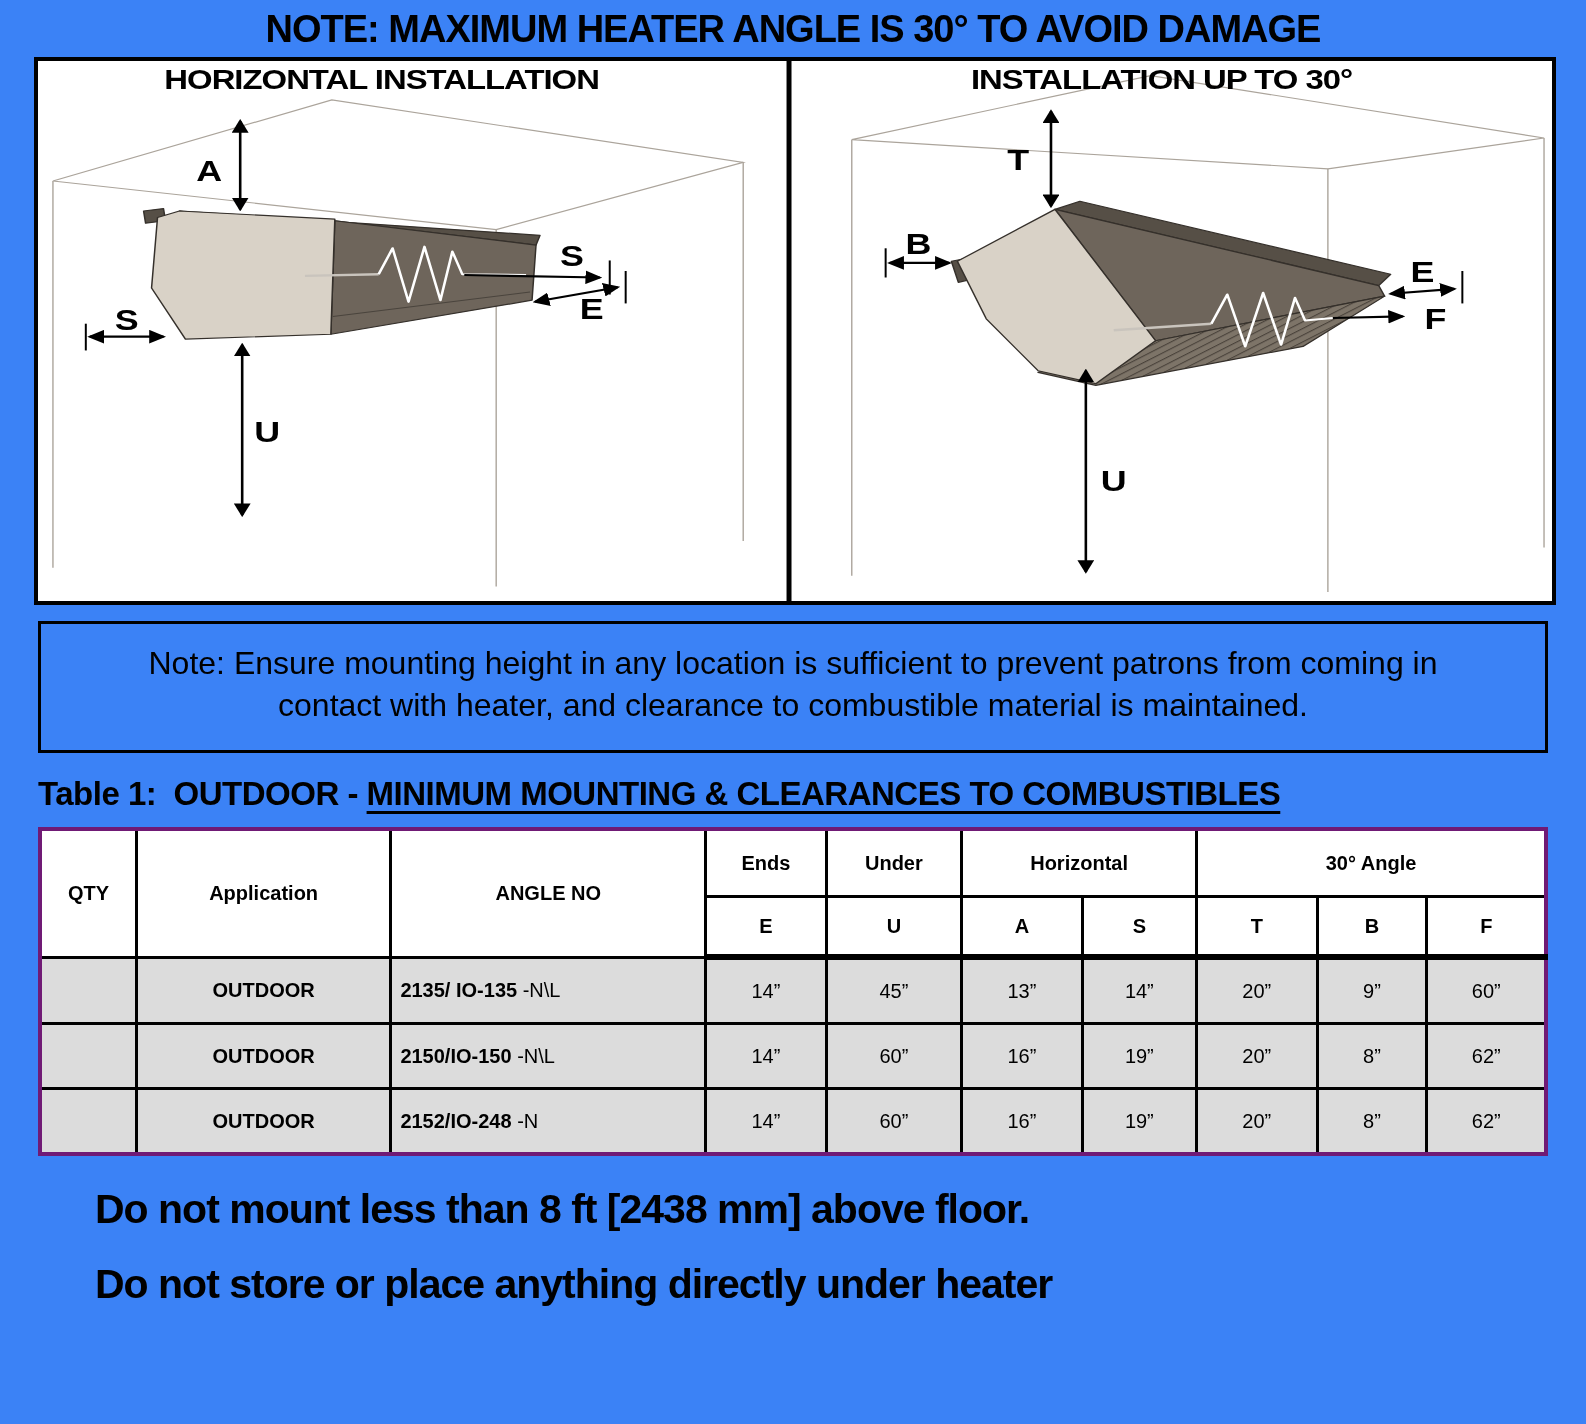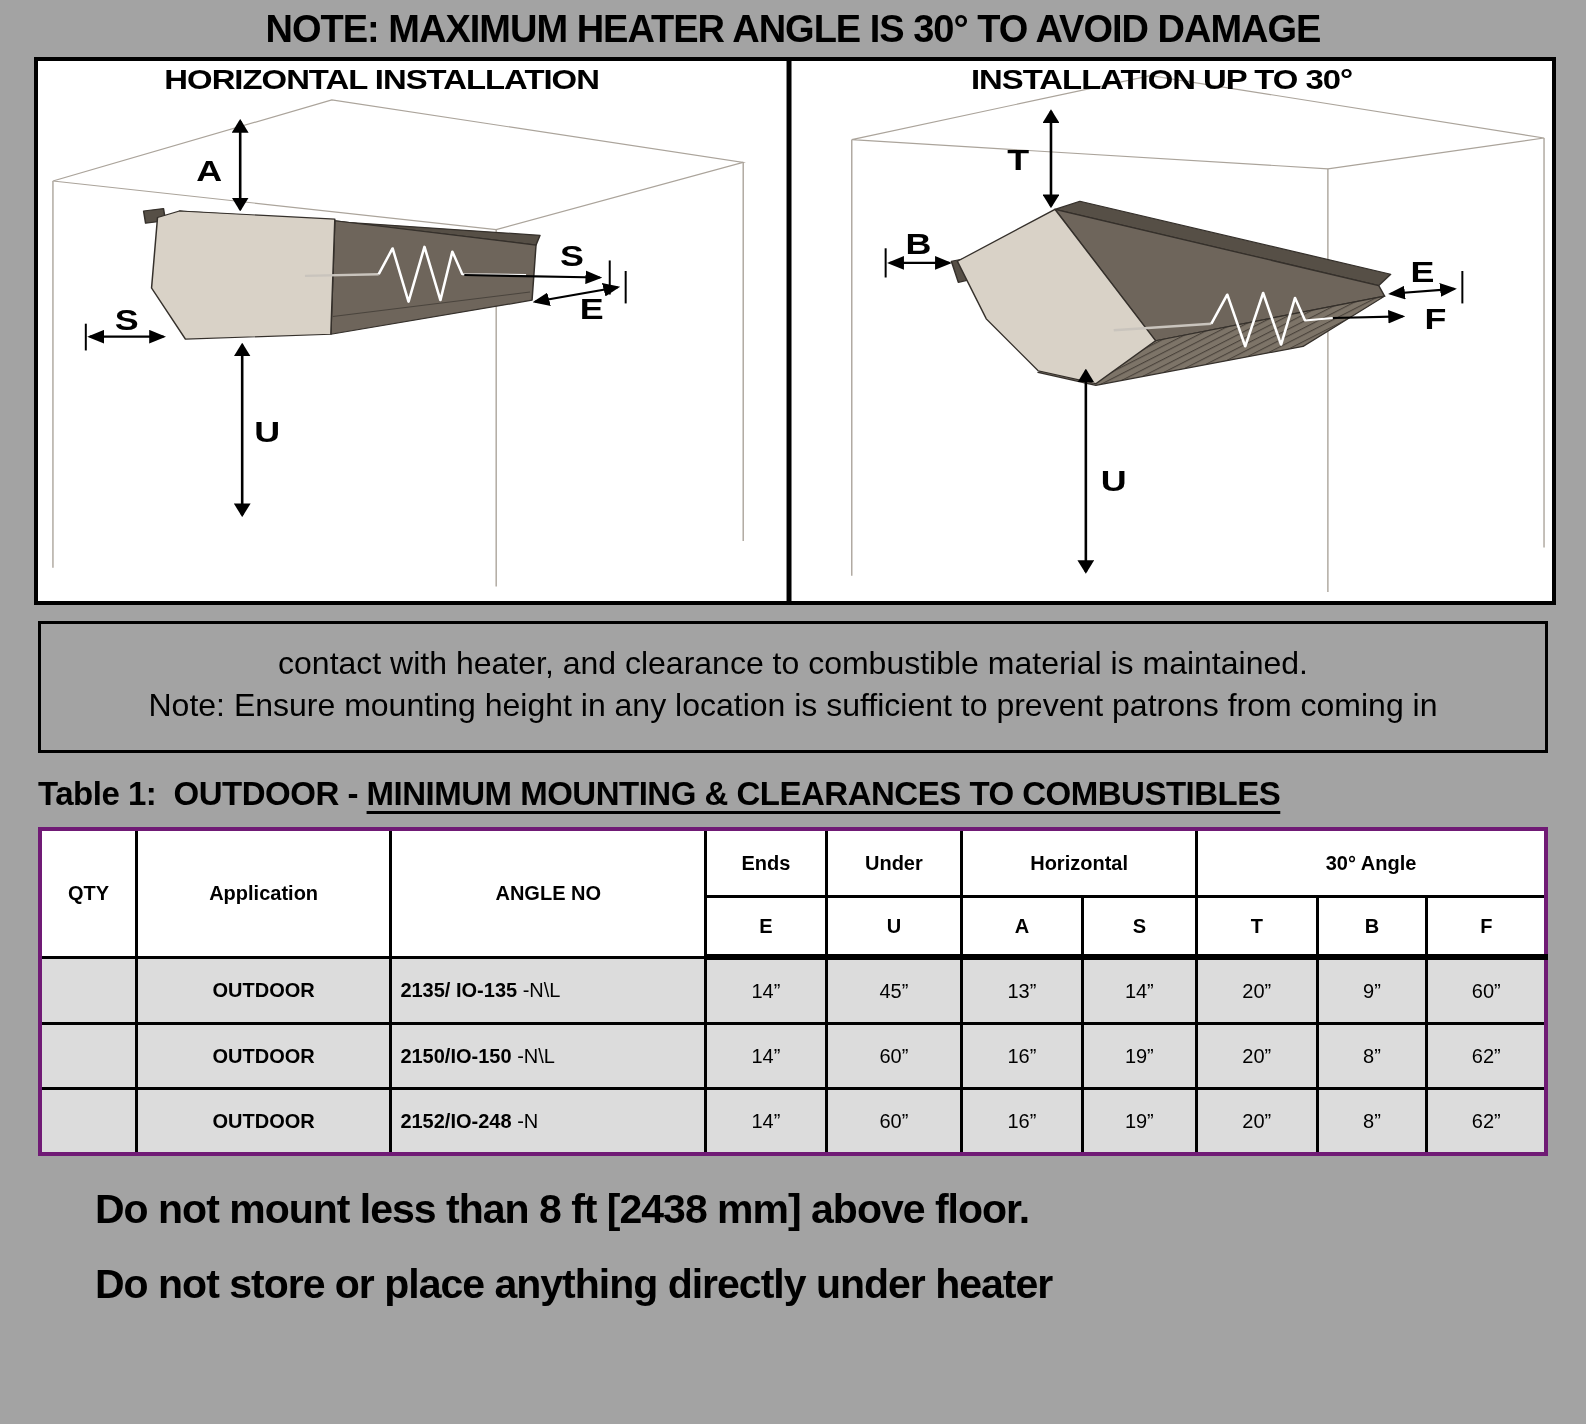--- a/index.html
+++ b/index.html
@@ -1,17 +1,17 @@
 <!DOCTYPE html>
 <html style="--row-gray: #dcdcdc;"><head>
 <meta charset="utf-8">
 <style>
   html,body{margin:0;padding:0;background:#ffffff;}
   body{width:1586px;font-family:"Liberation Sans",sans-serif;color:#000;}
-  .page{width:1586px;height:1424px;position:relative;overflow:hidden;background:#a3a3a3;}
+  .page{width:1586px;height:1424px;position:relative;overflow:hidden;background:#3b82f6;}
 
   .main-title{
     text-align:center;font-size:38px;font-weight:bold;letter-spacing:-1px;
     margin:8px 0 6px 0;
   }
 
   .diagram-box{
     margin:0 30px 0 34px;height:548px;border:4px solid #000;box-sizing:border-box;
     background:#fff;
   }
@@ -140,22 +140,22 @@
         <text class="dim-label" x="984" y="135" text-anchor="middle">T</text>
         <text class="dim-label" x="884" y="238" text-anchor="middle">B</text>
         <text class="dim-label" x="1390" y="272" text-anchor="middle">E</text>
         <text class="dim-label" x="1392" y="330" text-anchor="start">F</text>
         <text class="dim-label" x="1080" y="530" text-anchor="middle">U</text>
       </g>
     </svg>
   </div>
 
   <div class="note-box">
+    <span style="display:block;">Note: Ensure mounting height in any location is sufficient to prevent patrons from coming in</span>
     <span style="display:block;">contact with heater, and clearance to combustible material is maintained.</span>
-    <span style="display:block;">Note: Ensure mounting height in any location is sufficient to prevent patrons from coming in</span>
   </div>
 
   <div class="table-title">
     <span style="white-space:pre;">Table 1:  OUTDOOR - </span><span class="underlined">MINIMUM MOUNTING &amp; CLEARANCES TO COMBUSTIBLES</span>
   </div>
 
   <table class="clearance">
     <colgroup>
       <col style="width:6.4%">
         <col style="width:16.9%">

